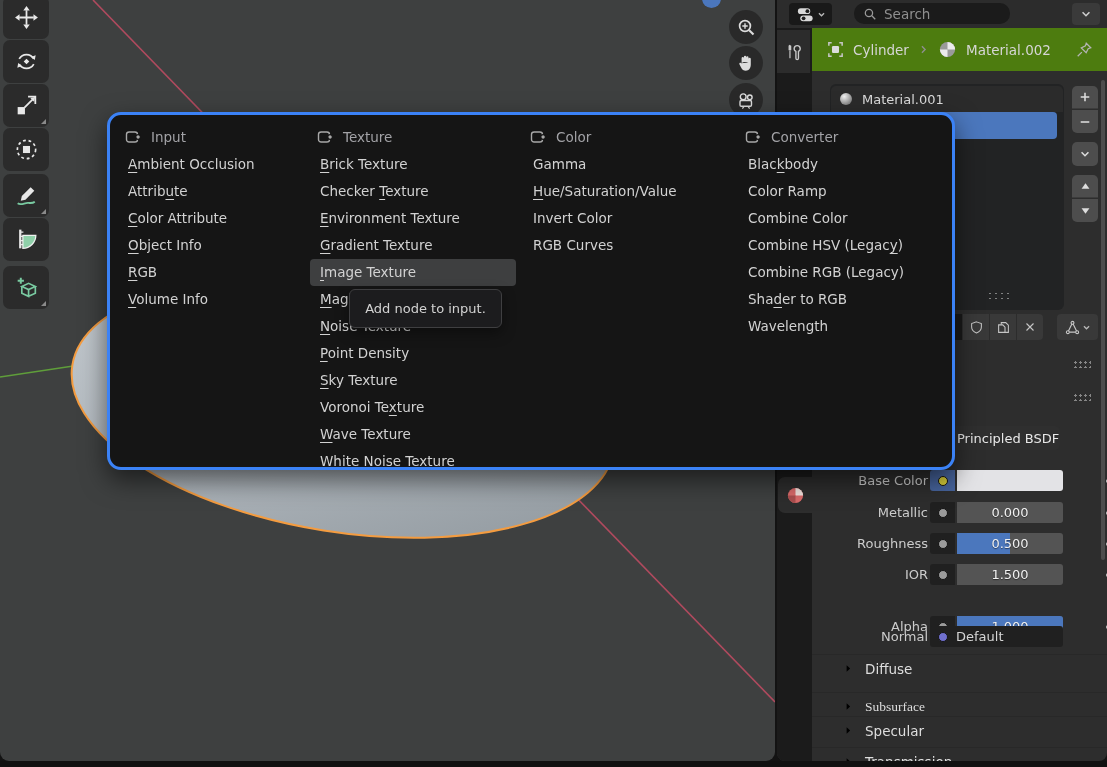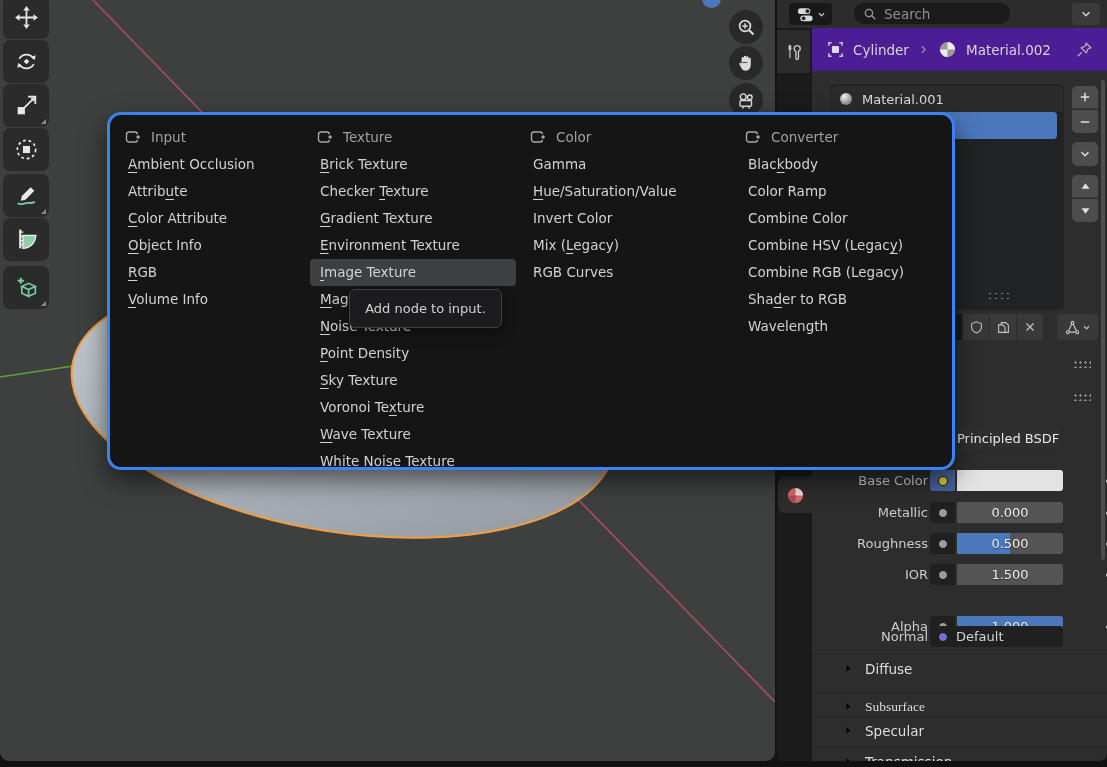--- a/index.html
+++ b/index.html
@@ -30,21 +30,21 @@
   .props-header { position:absolute; left:0; top:0; width:330px; height:28px; background:#2c2c2c; }
   .editor-type-btn { position:absolute; left:12px; top:3px; width:43px; height:22px;
     background:#191919; border-radius:4px; display:flex; align-items:center; justify-content:center; gap:2px; }
   .search { position:absolute; left:77px; top:3px; width:156px; height:21px;
     background:#1b1b1b; border-radius:10px; display:flex; align-items:center; padding:0 9px; gap:7px; }
   .search input { background:transparent; border:none; outline:none; color:#9a9a9a;
     font-family:"DejaVu Sans", sans-serif; font-size:13.5px; width:110px; }
   .search input::placeholder { color:#8f8f8f; opacity:1; }
   .hdr-chev { position:absolute; left:295px; top:3px; width:28px; height:22px;
     background:#3a3a3a; border-radius:4px; display:flex; align-items:center; justify-content:center; }
-  .navbar { position:absolute; left:0; top:28px; width:330px; height:43px; background:#4c1d95; }
+  .navbar { position:absolute; left:0; top:28px; width:330px; height:43px; background:#4d7c0f; }
   .crumb { position:absolute; top:0; height:43px; display:flex; align-items:center; font-size:13.5px; color:#d6d6d6; }
   .tabstrip { position:absolute; left:0; top:28px; width:35px; height:733px; background:#1b1b1b; }
   .tool-tab { position:absolute; left:0; top:2px; width:33px; height:43px; background:#2c2c2c;
     display:flex; align-items:center; justify-content:center; }
   .material-tab { position:absolute; left:1px; top:449px; width:34px; height:36px; background:#2d2d2d;
     border-radius:7px 0 0 7px; display:flex; align-items:center; justify-content:center; }
   
   .slot-list { position:absolute; left:53px; top:84px; width:234px; height:226px;
     background:#222324; border-radius:6px; }
   .slot-row1 { position:absolute; left:1px; top:2px; width:232px; height:26px; background:#2b2b2b;
@@ -510,42 +510,41 @@
         </div>
         <div class="menu-col" style="left: 200px; width: 206px;">
           <div class="menu-hdr">
             <span>
               <svg width="16" height="16" viewBox="0 0 16 16">&gt;<rect x="1.5" y="3" width="11" height="10" rx="2.6" fill="none" stroke="#a8a8a8" stroke-width="1.4"></rect><circle cx="13.1" cy="8" r="2.3" fill="#a8a8a8" stroke="#151515" stroke-width="1.2"></circle></svg>
             </span>
             <span>Texture</span>
           </div>
           <div class="menu-item"><span class="ul">B</span>rick Texture</div>
           <div class="menu-item">Checker <span class="ul">T</span>exture</div>
+          <div class="menu-item"><span class="ul">E</span>nvironment Texture</div>
           <div class="menu-item"><span class="ul">G</span>radient Texture</div>
-          <div class="menu-item"><span class="ul">E</span>nvironment Texture</div>
           <div class="menu-item hl"><span class="ul">I</span>mage Texture</div>
           <div class="menu-item"><span class="ul">M</span>agic Texture</div>
           <div class="menu-item"><span class="ul">N</span>oise Texture</div>
           <div class="menu-item"><span class="ul">P</span>oint Density</div>
           <div class="menu-item"><span class="ul">S</span>ky Texture</div>
           <div class="menu-item">Voronoi Te<span class="ul">x</span>ture</div>
           <div class="menu-item"><span class="ul">W</span>ave Texture</div>
           <div class="menu-item">White Noise Texture</div>
         </div>
         <div class="menu-col" style="left: 413px; width: 209px;">
           <div class="menu-hdr">
             <span>
               <svg width="16" height="16" viewBox="0 0 16 16">&gt;<rect x="1.5" y="3" width="11" height="10" rx="2.6" fill="none" stroke="#a8a8a8" stroke-width="1.4"></rect><circle cx="13.1" cy="8" r="2.3" fill="#a8a8a8" stroke="#151515" stroke-width="1.2"></circle></svg>
             </span>
             <span>Color</span>
           </div>
           <div class="menu-item">Gamma</div>
           <div class="menu-item"><span class="ul">H</span>ue/Saturation/Value</div>
           <div class="menu-item">Invert Color</div>
-          <div class="menu-item">Mix (<span class="ul">L</span>egacy)</div>
           <div class="menu-item">RGB Curves</div>
         </div>
         <div class="menu-col" style="left: 628px; width: 214px;">
           <div class="menu-hdr">
             <span>
               <svg width="16" height="16" viewBox="0 0 16 16">&gt;<rect x="1.5" y="3" width="11" height="10" rx="2.6" fill="none" stroke="#a8a8a8" stroke-width="1.4"></rect><circle cx="13.1" cy="8" r="2.3" fill="#a8a8a8" stroke="#151515" stroke-width="1.2"></circle></svg>
             </span>
             <span>Converter</span>
           </div>
           <div class="menu-item">Blac<span class="ul">k</span>body</div>

